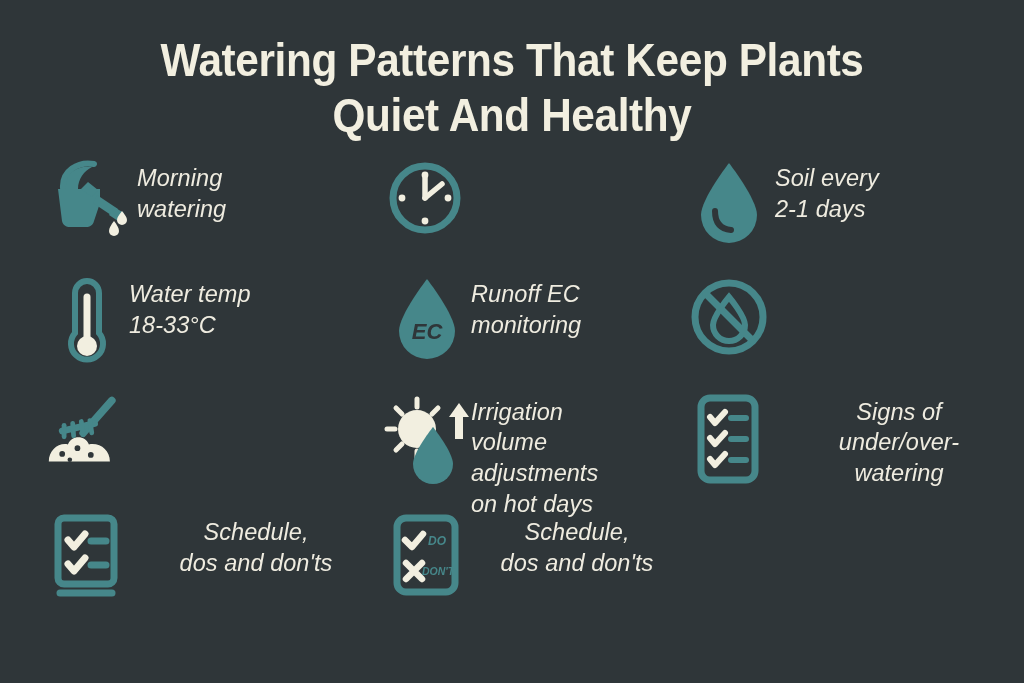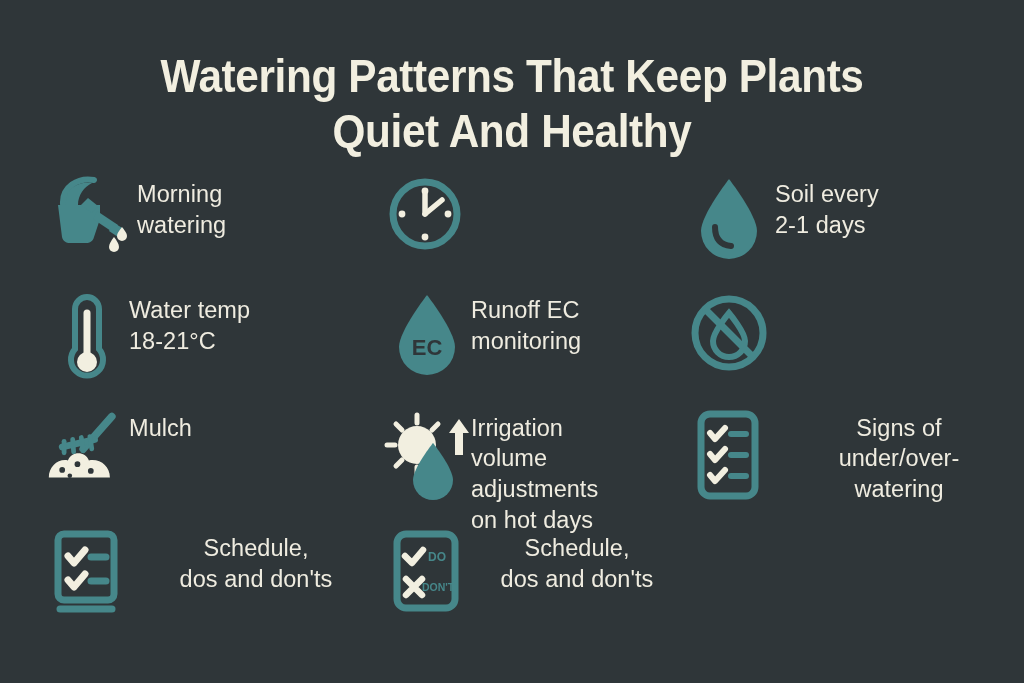--- a/index.html
+++ b/index.html
@@ -17,21 +17,21 @@
     overflow:hidden;
   }
   body{
     font-family:"Liberation Sans", sans-serif;
     color:var(--cream);
   }
   .poster{
     position:relative;
     width:1024px;height:683px;
     background:var(--bg);
-    padding:48px 26px 10px 26px;
+    padding:32px 26px 10px 26px;
   }
 
   
   .title{
     text-align:center;
     font-family:"Liberation Sans", sans-serif;
     font-weight:bold;
     font-size:47px;
     line-height:1.18;
     letter-spacing:-0.4px;
@@ -44,20 +44,21 @@
   .title .line{display:block;white-space:nowrap;}
 
   
   .grid{
     display:grid;
     grid-template-columns:338px 300px 340px;
     justify-content:center;
     column-gap:0px;
     row-gap:0px;
     padding-left:44px;
+    font-style:italic;
   }
   .cell{
     display:flex;
     align-items:flex-start;
     min-height:115px;
   }
   .cell.r1{height:116px;}
   .cell.r2{height:114px;}
   .cell.r3{height:118px;}
   .cell.r4{height:120px;text-align:center;}
@@ -143,21 +144,21 @@
 
     <div class="cell r2 col2">
       <div class="icon-wrap">
         <svg width="58" height="94" viewBox="0 0 58 94">
           <path d="M29 6 a12 12 0 0 1 12 12 L41 58 a16 16 0 1 1 -24 0 L17 18 A12 12 0 0 1 29 6 Z" fill="none" stroke="#46878a" stroke-width="6"></path>
           <circle cx="29" cy="71" r="10" fill="#f2efe0"></circle>
           <path d="M29 22 L29 66" stroke="#f2efe0" stroke-width="7" stroke-linecap="round"></path>
         </svg>
       </div>
       <div class="label">Water temp
-18-21°C</div>
+18-33°C</div>
     </div>
 
     <div class="cell r2 col3">
       <div class="icon-wrap">
         <svg width="72" height="88" viewBox="0 0 72 88">
           <path d="M36 4 C36 4, 64 40, 64 56 A28 28 0 0 1 8 56 C8 40, 36 4, 36 4 Z" fill="#46878a"></path>
           <text x="36" y="64" text-anchor="middle" font-family="Liberation Sans, sans-serif" font-size="22" font-weight="bold" fill="#2f3639">EC</text>
         </svg>
       </div>
       <div class="label">Runoff EC
@@ -183,21 +184,20 @@
           <path d="M29 30 L30 43" stroke="#46878a" stroke-width="5" stroke-linecap="round"></path>
           <path d="M38 28 L40 42" stroke="#46878a" stroke-width="5" stroke-linecap="round"></path>
           <path d="M47 27 L49 40" stroke="#46878a" stroke-width="5" stroke-linecap="round"></path>
           <path d="M4 70 C4 58, 14 50, 24 52 C28 42, 42 42, 46 52 C58 50, 68 58, 68 70 Z" fill="#f2efe0"></path>
           <circle cx="18" cy="62" r="3" fill="#2f3639"></circle>
           <circle cx="34" cy="56" r="3" fill="#2f3639"></circle>
           <circle cx="48" cy="63" r="3" fill="#2f3639"></circle>
           <circle cx="26" cy="68" r="2.4" fill="#2f3639"></circle>
         </svg>
       </div>
-      <div class="label">Mulch</div>
     </div>
 
     <div class="cell r3 col3">
       <div class="icon-wrap">
         <svg width="88" height="92" viewBox="0 0 88 92">
           <circle cx="34" cy="36" r="19" fill="#f2efe0"></circle>
           <g stroke="#f2efe0" stroke-width="5" stroke-linecap="round">
             <path d="M34 6 L34 14"></path>
             <path d="M13 15 L19 21"></path>
             <path d="M4 36 L12 36"></path>

